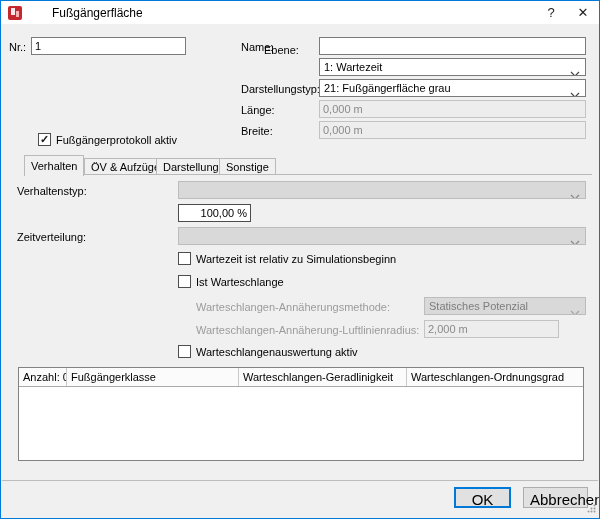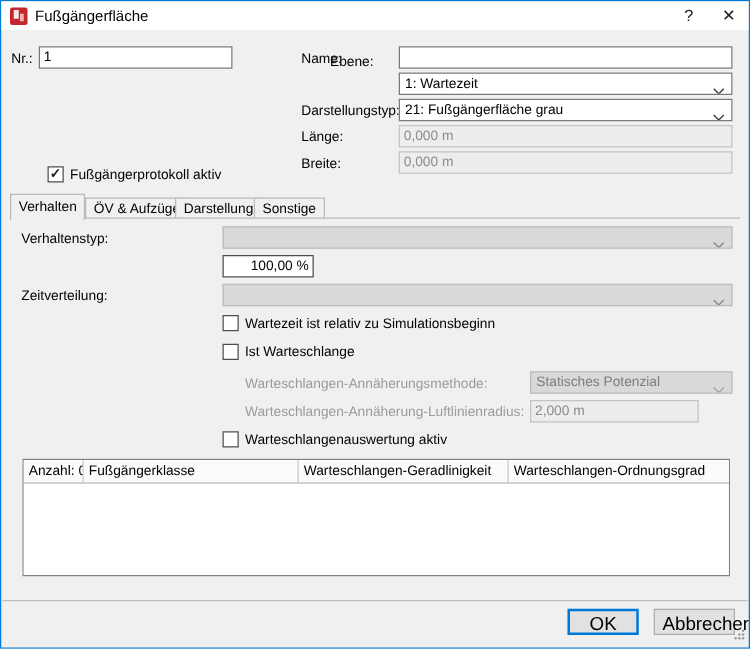--- a/index.html
+++ b/index.html
@@ -4,21 +4,21 @@
 <style>
   html,body { margin:0; padding:0; background:#d7d7d7; }
   * { box-sizing:border-box; }
   .window {
     position:relative; width:600px; height:519px;
     background:#f0f0f0; border:1px solid #0079d8;
     font-family:"Liberation Sans", sans-serif; font-size:11px; color:#000;
     overflow:hidden;
   }
   
-  .titlebar { position:absolute; left:0; top:0; right:0; height:23px; background:#ffffff; display:flex; align-items:center; }
+  .titlebar { position:absolute; left:0; top:0; right:0; height:23px; background:#ffffff; display:flex; align-items:center;gap:24px; }
   .app-icon { width:14px; height:14px; margin-left:7px; background:#c4272e; border-radius:2px; position:relative; flex:0 0 auto; }
   .app-icon:before { content:""; position:absolute; left:3px; top:2px; width:4px; height:7px; background:#fff; opacity:.9; }
   .app-icon:after { content:""; position:absolute; left:8px; top:5px; width:3px; height:6px; background:#f7b2b2; }
   .title-text { margin-left:6px; font-size:12px; }
   .cap-btn { width:32px; height:23px; display:flex; align-items:center; justify-content:center; font-size:13px; color:#222; }
   .cap-btns { margin-left:auto; display:flex; }
   
   .lbl { position:absolute; white-space:nowrap; }
   .lbl.disabled { color:#9b9b9b; }
   .tbox {
@@ -30,21 +30,21 @@
   .tbox.disabled { background:#ededed; border-color:#c3c3c3; color:#8a8a8a; }
   .combo {
     position:absolute; background:#fff; border:1px solid #7a7a7a;
     height:18px; line-height:16px; padding:0 18px 0 4px; overflow:hidden; white-space:nowrap;
   }
   .combo .chev { position:absolute; right:5px; top:6px; }
   .combo.disabled { background:#d9d9d9; border-color:#bcbcbc; color:#7d7d7d; }
   .checkbox { position:absolute; width:13px; height:13px; background:#fff; border:1px solid #4d4d4d;
     font-size:11px; line-height:11px; text-align:center; color:#1a1a1a; font-weight:bold; }
   
-  .tabstrip { position:absolute; left:0; top:154px; right:0; height:20px;text-align:center; }
+  .tabstrip { position:absolute; left:16px; top:154px; right:0; height:20px;text-align:center; }
   .tabstrip .strip-line { position:absolute; left:7px; right:7px; bottom:0; border-bottom:1px solid #bababa; }
   .tab { position:absolute; top:3px; height:17px; background:#f0f0f0; border:1px solid #bababa;
     padding:2px 6px 0 6px; white-space:nowrap; }
   .tab.active { top:0; height:21px; padding-top:4px; background:#f0f0f0; border-bottom:none; z-index:2; }
   
   .grid { position:absolute; left:17px; top:366px; width:566px; height:94px; background:#fff; border:1px solid #828282; }
   .grid-header { display:flex; height:19px; background:#fbfbfb; border-bottom:1px solid #a9a9a9; }
   .grid-header .hcell { padding:3px 4px 0 4px; border-right:1px solid #c9c9c9; overflow:hidden; white-space:nowrap; }
   .grid-header .hcell:last-child { border-right:none; }
   .grid-body { height:73px; background:#fff; }

